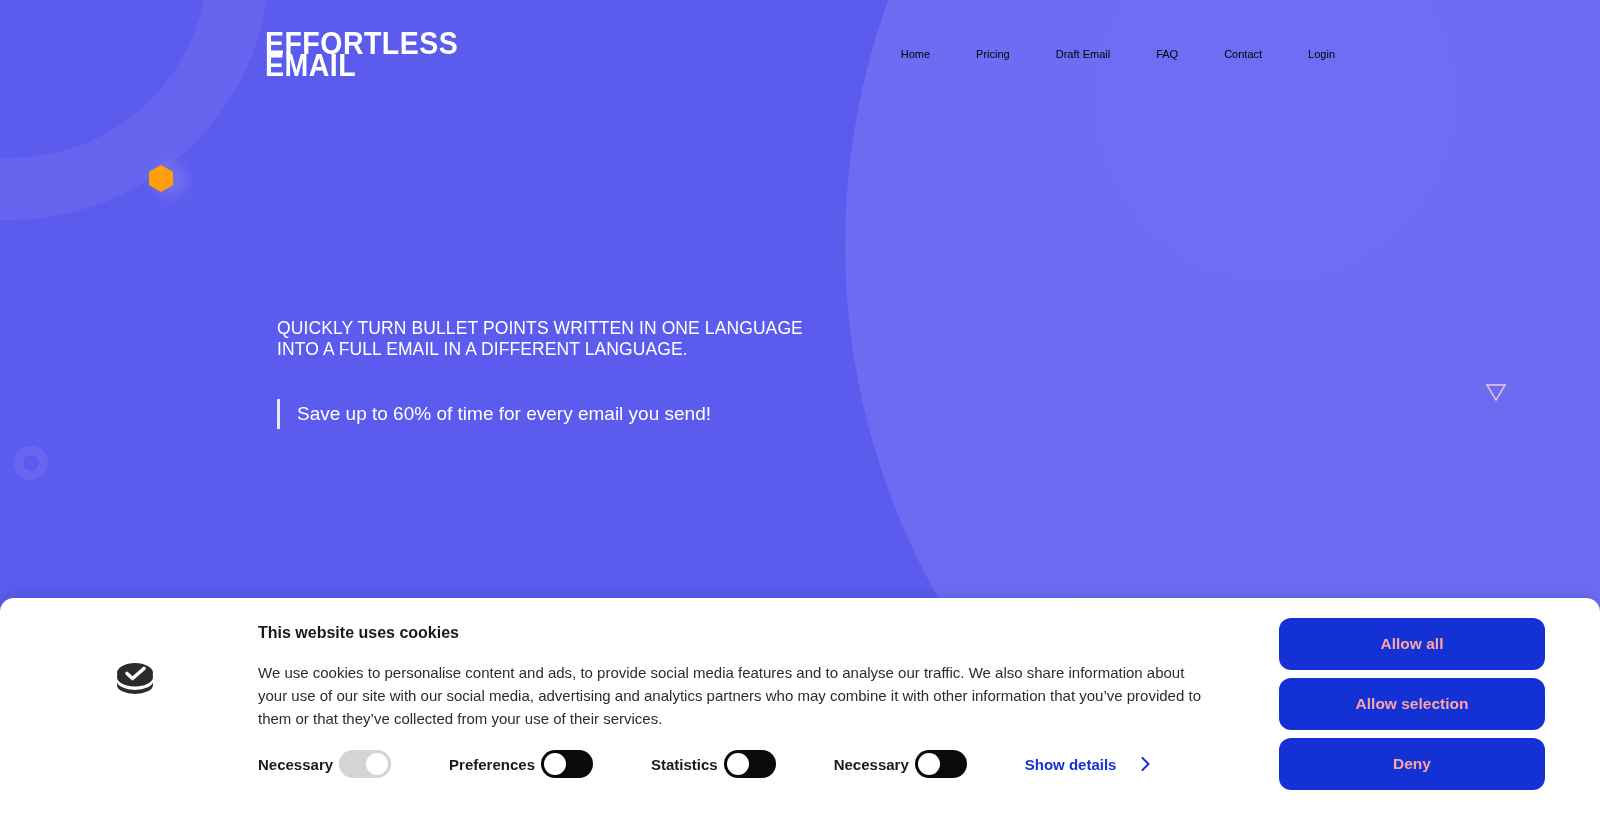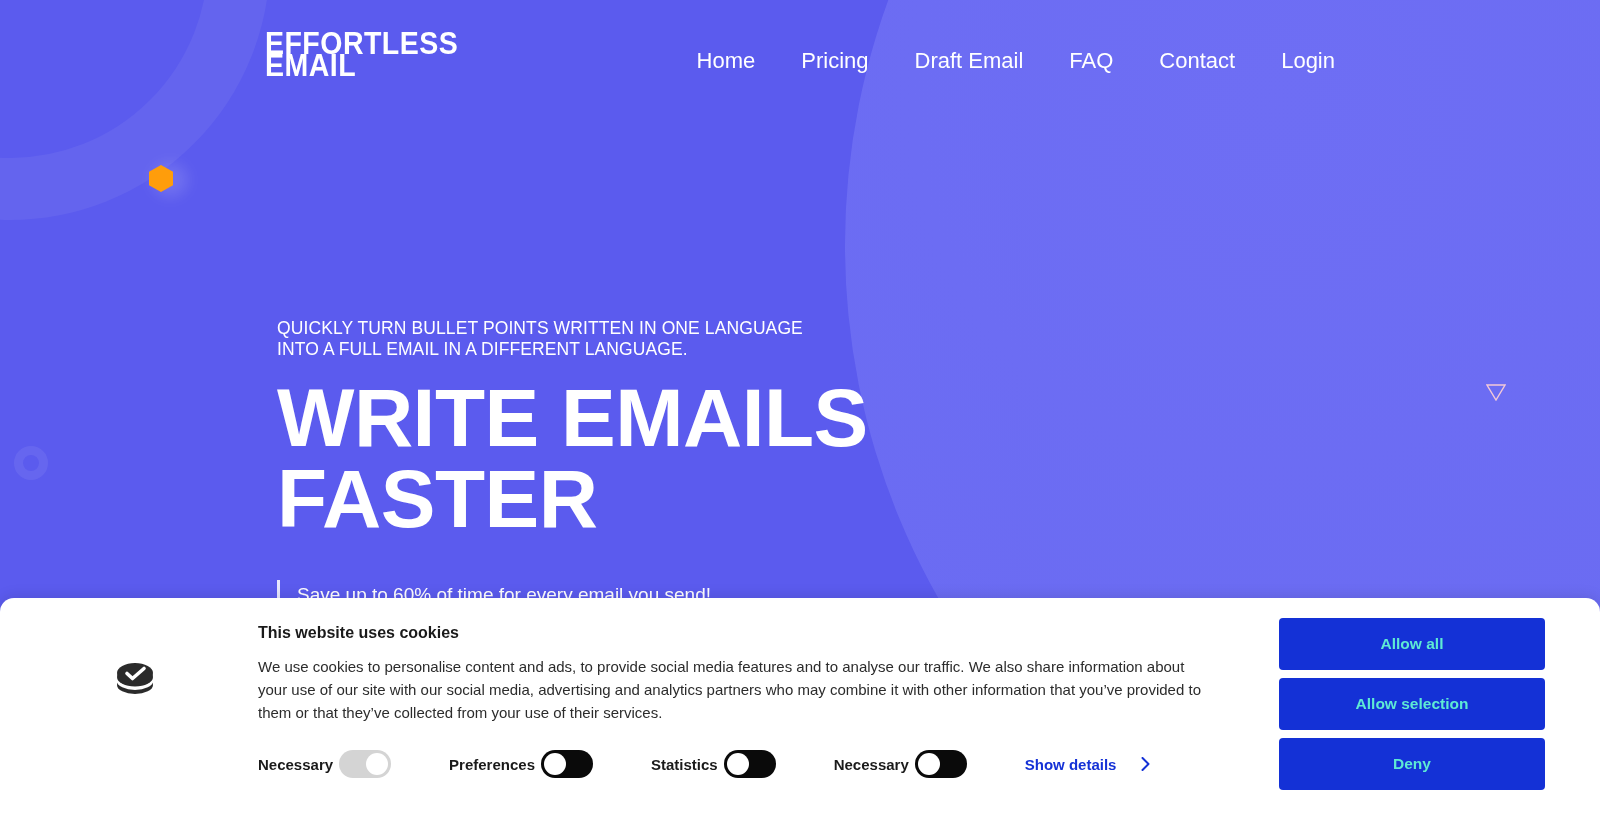--- a/index.html
+++ b/index.html
@@ -85,22 +85,22 @@
     font-stretch: condensed;
     cursor: pointer;
   }
   .logo .l1, .logo .l2 { display: block; transform: scaleX(0.92); transform-origin: left center; }
 
   .nav {
     position: absolute; right: 265px; top: 48px;
     display: flex; align-items: center; gap: 46px;
   }
   .nav a {
-    color: #ffffff;
-    font-size: 22px;
+    color: #000000;
+    font-size: 11px;
     text-decoration: none;
     cursor: pointer;
     white-space: nowrap;
   }
 
   
   .hero { position: absolute; left: 277px; top: 318px; z-index: 4; }
 
   .eyebrow {
     color: #ffffff;
@@ -183,21 +183,21 @@
 
   .cb-body { position: absolute; left: 258px; top: 0; width: 1000px; }
 
   .cb-title {
     margin-top: 26px;
     color: #1a1a1a;
     font-size: 16px;
     font-weight: 700;
   }
   .cb-text {
-    margin-top: 14px;
+    margin-top: 20px;
     color: #2c2c2c;
     font-size: 15px;
     line-height: 1.52;
     max-width: 952px;
   }
 
   .cb-toggles {
     position: absolute; left: 0; top: 152px;
     display: flex; align-items: center;
   }
@@ -232,23 +232,23 @@
     font-weight: 700;
   }
 
   .cb-buttons {
     position: absolute; right: 55px; top: 20px;
     display: flex; flex-direction: column; gap: 8px;
   }
   .cb-btn {
     width: 266px; height: 52px;
     background: #1431d6;
-    color: #5eead4;
+    color: #fca5a5;
     border: none;
-    border-radius: 4px;
+    border-radius: 12px;
     font-family: "Liberation Sans", sans-serif;
     font-size: 15.5px;
     font-weight: 700;
     cursor: pointer;
   }
 </style>
 </head>
 <body>
 
 <div id="page">
@@ -274,24 +274,20 @@
       <a>Pricing</a>
       <a>Draft Email</a>
       <a>FAQ</a>
       <a>Contact</a>
       <a>Login</a>
     </nav>
   </div>
 
   <div class="hero">
     <div class="eyebrow">QUICKLY TURN BULLET POINTS WRITTEN IN ONE LANGUAGE INTO A FULL EMAIL IN A DIFFERENT LANGUAGE.</div>
-    <h1 class="headline">
-      <span>WRITE EMAILS</span><br>
-      <span>FASTER</span>
-    </h1>
     <div class="subline-wrap">
       <div class="accent-bar"></div>
       <div class="subline">Save up to 60% of time for every email you send!</div>
     </div>
   </div>
 
   <div class="cookie-banner">
 
     <div class="cb-logo-col">
       <svg class="cookie-icon" viewBox="0 0 44 44">

